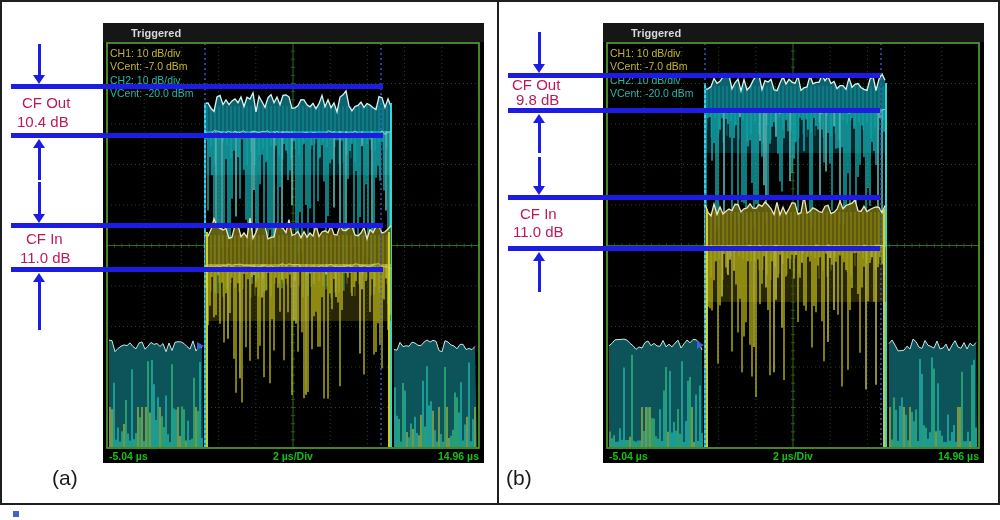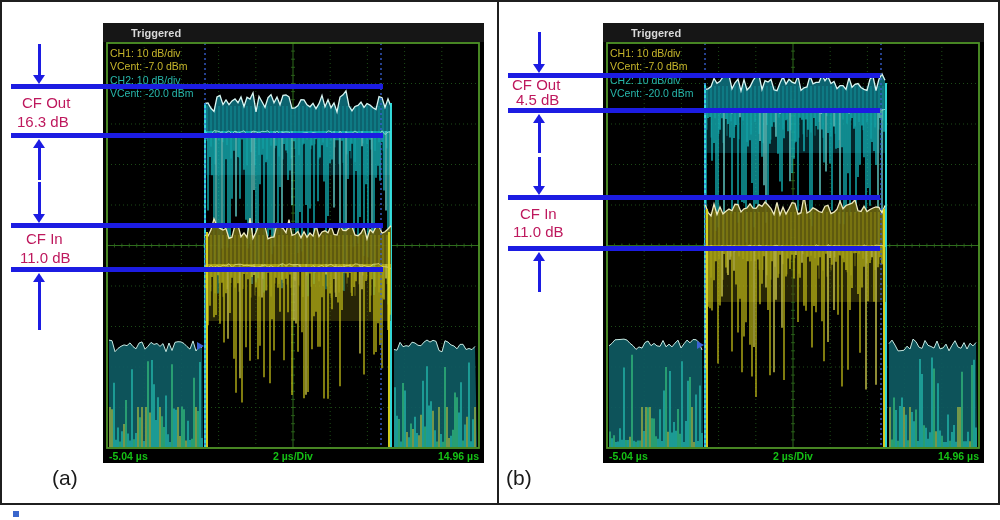--- a/index.html
+++ b/index.html
@@ -1074,39 +1074,39 @@
         <text x="6" y="437" fill="#15c115" font-size="10.5" font-weight="bold" text-anchor="start" font-family="&quot;Liberation Sans&quot;,sans-serif">-5.04 µs</text>
         <text x="190" y="437" fill="#15c115" font-size="10.5" font-weight="bold" text-anchor="middle" font-family="&quot;Liberation Sans&quot;,sans-serif">2 µs/Div</text>
         <text x="376" y="437" fill="#15c115" font-size="10.5" font-weight="bold" text-anchor="end" font-family="&quot;Liberation Sans&quot;,sans-serif">14.96 µs</text>
       </svg>
   </div>
 
   <div class="shaft" style="left:38px;top:44px;height:32px"></div>
   <div class="head-down" style="left:33px;top:75px"></div>
   <div class="hline" style="left:11px;top:84px;width:372px"></div>
   <div class="ann-label" style="left:22px;top:95px">CF Out</div>
-  <div class="ann-label" style="left:17px;top:114px">16.3 dB</div>
+  <div class="ann-label" style="left:17px;top:114px">10.4 dB</div>
   <div class="hline" style="left:11px;top:133px;width:372px"></div>
   <div class="head-up" style="left:33px;top:139px"></div>
   <div class="shaft" style="left:38px;top:148px;height:32px"></div>
 
   <div class="shaft" style="left:38px;top:182px;height:32px"></div>
   <div class="head-down" style="left:33px;top:214px"></div>
   <div class="hline" style="left:11px;top:223px;width:372px"></div>
   <div class="ann-label" style="left:26px;top:231px">CF In</div>
   <div class="ann-label" style="left:20px;top:250px">11.0 dB</div>
   <div class="hline" style="left:11px;top:267px;width:372px"></div>
   <div class="head-up" style="left:33px;top:273px"></div>
   <div class="shaft" style="left:38px;top:282px;height:48px"></div>
 
   <div class="shaft" style="left:538px;top:32px;height:32px"></div>
   <div class="head-down" style="left:533px;top:64px"></div>
   <div class="hline" style="left:508px;top:73px;width:372px"></div>
   <div class="ann-label" style="left:512px;top:77px">CF Out</div>
-  <div class="ann-label" style="left:516px;top:92px">4.5 dB</div>
+  <div class="ann-label" style="left:516px;top:92px">9.8 dB</div>
   <div class="hline" style="left:508px;top:108px;width:372px"></div>
   <div class="head-up" style="left:533px;top:114px"></div>
   <div class="shaft" style="left:538px;top:123px;height:30px"></div>
 
   <div class="shaft" style="left:538px;top:157px;height:29px"></div>
   <div class="head-down" style="left:533px;top:186px"></div>
   <div class="hline" style="left:508px;top:195px;width:372px"></div>
   <div class="ann-label" style="left:520px;top:206px">CF In</div>
   <div class="ann-label" style="left:513px;top:224px">11.0 dB</div>
   <div class="hline" style="left:508px;top:246px;width:372px"></div>

